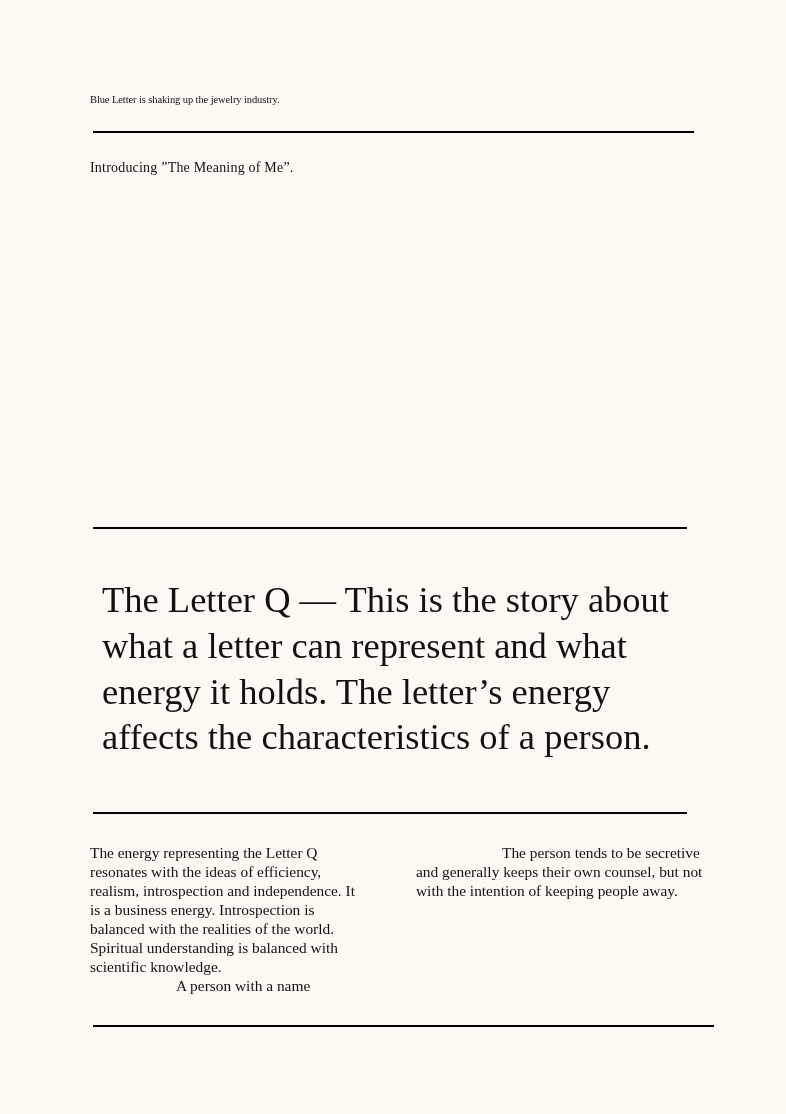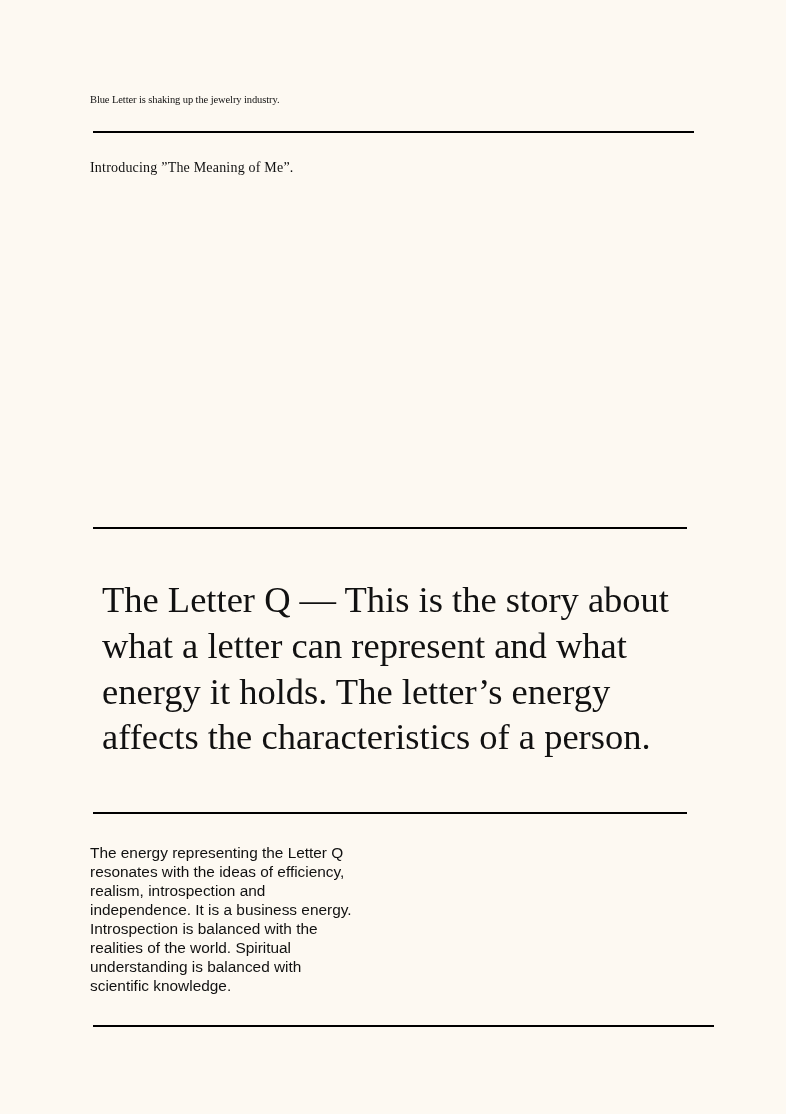--- a/index.html
+++ b/index.html
@@ -45,21 +45,21 @@
       line-height: 45.8px;
       letter-spacing: 0px;
       font-family: "Liberation Serif", "DejaVu Serif", serif;
       margin: 16px;
       font-weight: normal;
     }
     .col {
       top: 843px;
       font-size: 15.4px;
       line-height: 19px;
-      font-family: Liberation Sans, sans-serif;
+      font-family: Liberation Serif, serif;
     }
     .col-left { left: 90px; width: 270px; }
     .col-right { left: 416px; width: 290px; }
     .col p { margin: 0; }
     .indent { text-indent: 86px; }
   </style>
 </head>
 <body>
 
 <div class="abs kicker">Blue Letter is shaking up the jewelry industry.</div>
@@ -69,18 +69,20 @@
 <div class="abs intro">Introducing ”The Meaning of Me”.</div>
 
 <div class="rule" style="left:93px; top:527px; width:594px;"></div>
 
 <h1 class="abs headline">The Letter Q — This is the story about what a letter can represent and what energy it holds. The letter’s energy affects the characteristics of a person.</h1>
 
 <div class="rule" style="left:93px; top:812px; width:594px;"></div>
 
 <div class="abs col col-left">
   <p>The energy representing the Letter Q resonates with the ideas of efficiency, realism, introspection and independence. It is a business energy. Introspection is balanced with the realities of the world. Spiritual understanding is balanced with scientific knowledge.</p>
+  <p class="indent">A person with a name</p>
 </div>
 
 <div class="abs col col-right">
+  <p class="indent">The person tends to be secretive and generally keeps their own counsel, but not with the intention of keeping people away.</p>
 </div>
 
 <div class="rule" style="left:93px; top:1025px; width:621px;"></div>
 
 </body></html>

